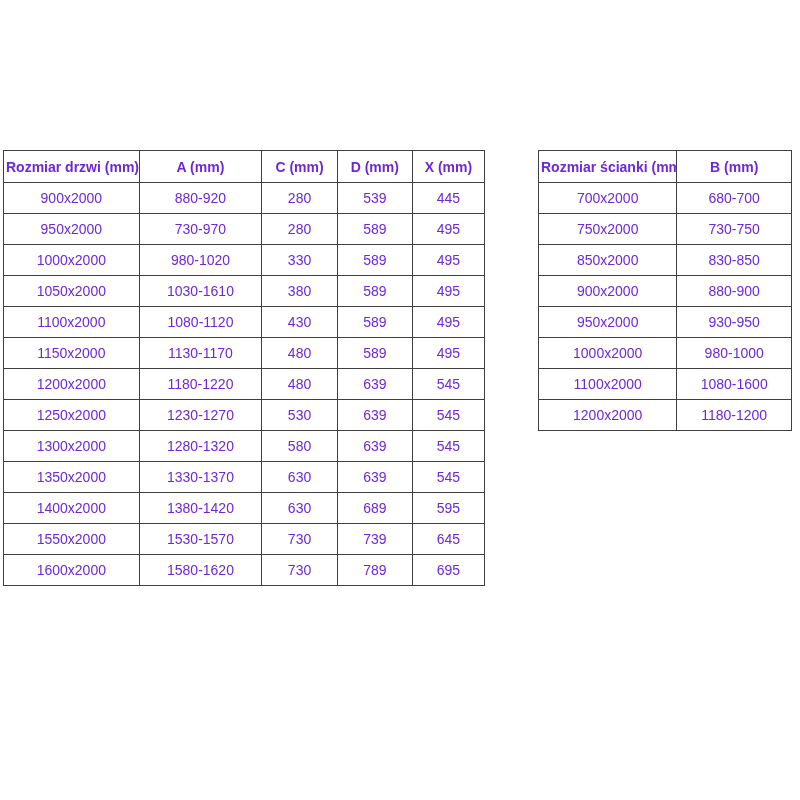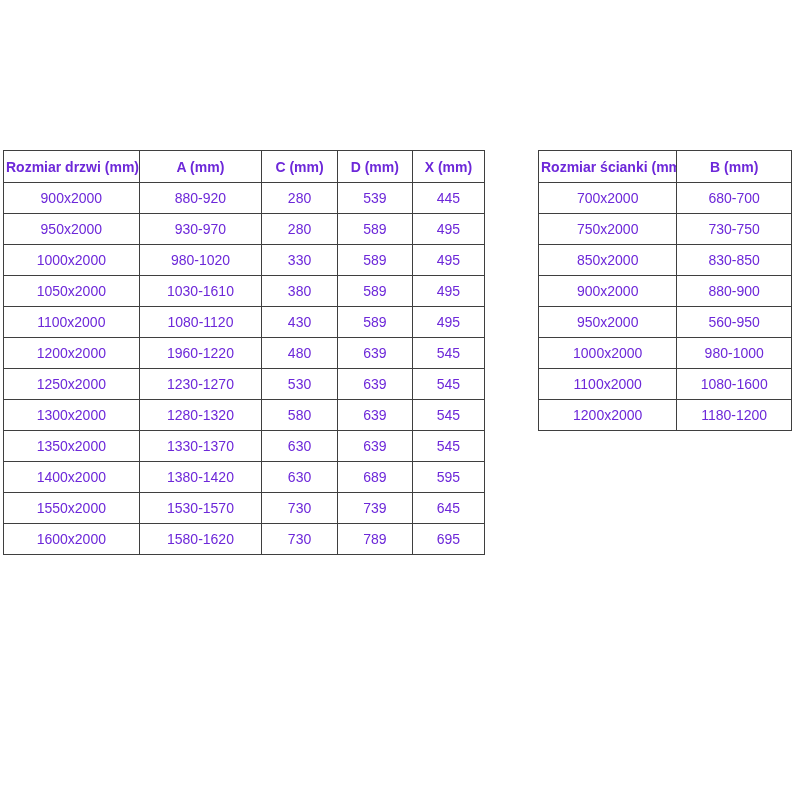--- a/index.html
+++ b/index.html
@@ -75,21 +75,21 @@
       <tbody>
         <tr>
           <td>900x2000</td>
           <td>880-920</td>
           <td>280</td>
           <td>539</td>
           <td>445</td>
         </tr>
         <tr>
           <td>950x2000</td>
-          <td>930-970</td>
+          <td>730-970</td>
           <td>280</td>
           <td>589</td>
           <td>495</td>
         </tr>
         <tr>
           <td>1000x2000</td>
           <td>980-1020</td>
           <td>330</td>
           <td>589</td>
           <td>495</td>
@@ -102,22 +102,29 @@
           <td>495</td>
         </tr>
         <tr>
           <td>1100x2000</td>
           <td>1080-1120</td>
           <td>430</td>
           <td>589</td>
           <td>495</td>
         </tr>
         <tr>
+          <td>1150x2000</td>
+          <td>1130-1170</td>
+          <td>480</td>
+          <td>589</td>
+          <td>495</td>
+        </tr>
+        <tr>
           <td>1200x2000</td>
-          <td>1960-1220</td>
+          <td>1180-1220</td>
           <td>480</td>
           <td>639</td>
           <td>545</td>
         </tr>
         <tr>
           <td>1250x2000</td>
           <td>1230-1270</td>
           <td>530</td>
           <td>639</td>
           <td>545</td>
@@ -183,21 +190,21 @@
         <tr>
           <td>850x2000</td>
           <td>830-850</td>
         </tr>
         <tr>
           <td>900x2000</td>
           <td>880-900</td>
         </tr>
         <tr>
           <td>950x2000</td>
-          <td>560-950</td>
+          <td>930-950</td>
         </tr>
         <tr>
           <td>1000x2000</td>
           <td>980-1000</td>
         </tr>
         <tr>
           <td>1100x2000</td>
           <td>1080-1600</td>
         </tr>
         <tr>

